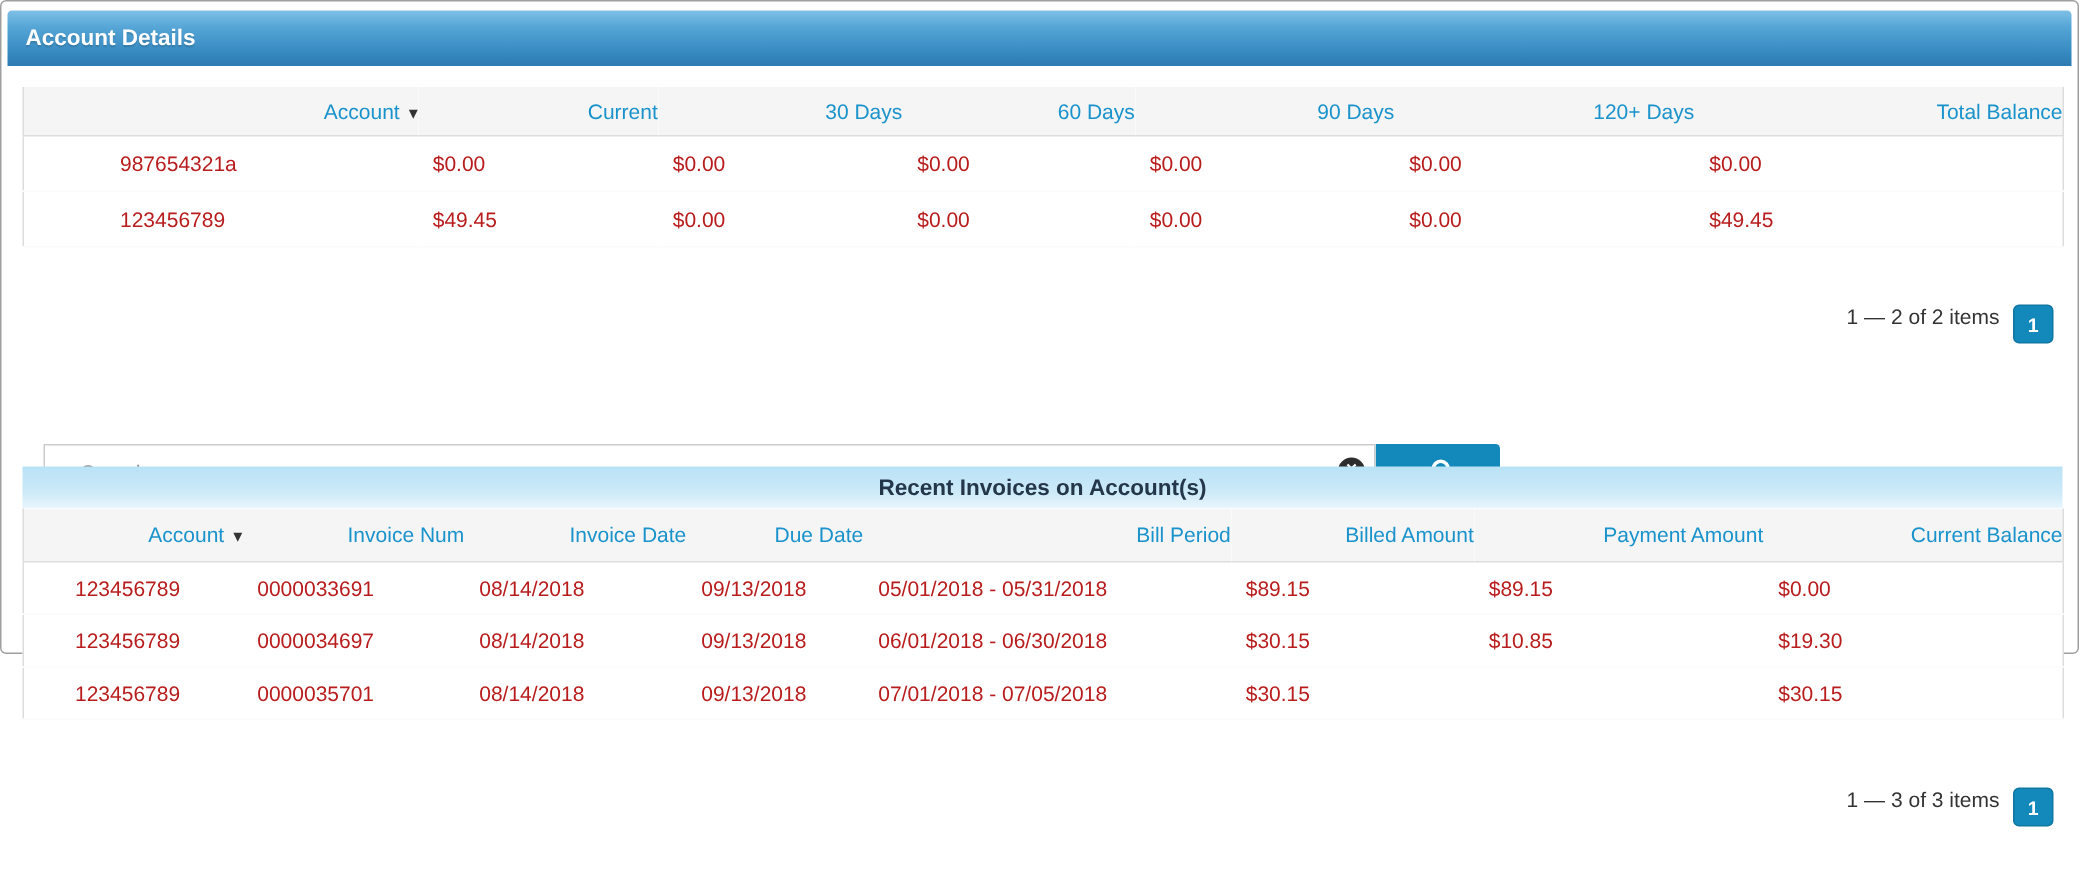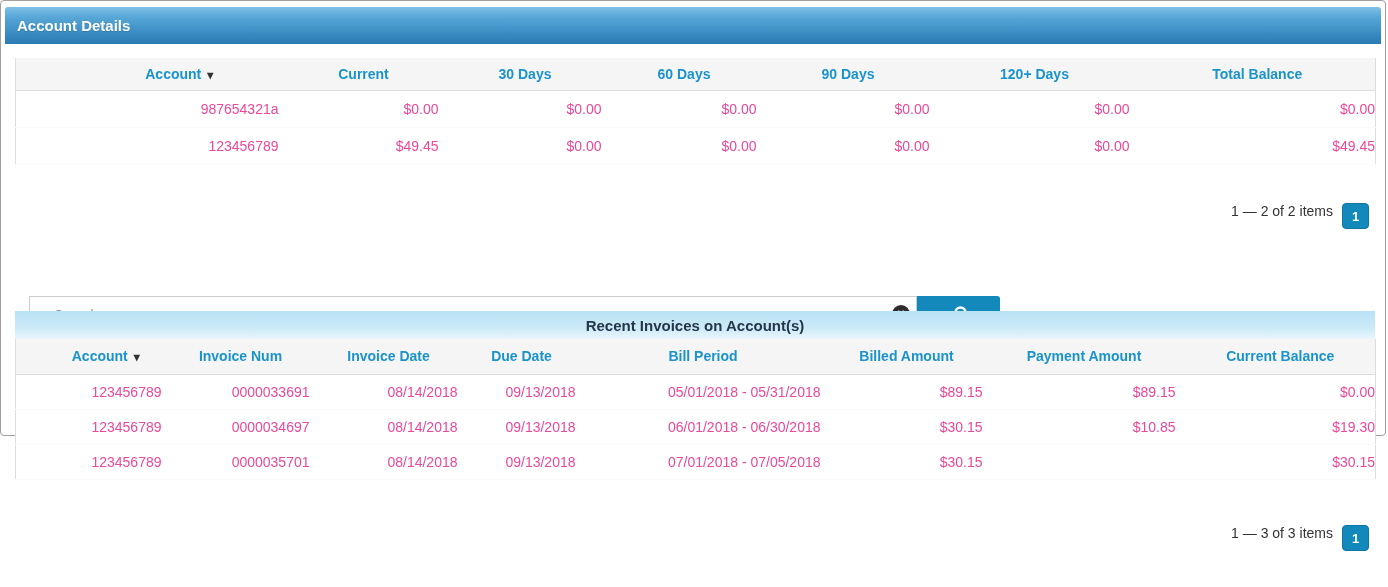--- a/index.html
+++ b/index.html
@@ -31,31 +31,31 @@
   }
   
   table.grid {
     border-collapse:collapse; table-layout:fixed; width:1360px;
     background:#fff;
     border-left:1px solid #ddd; border-right:1px solid #ddd; border-bottom:1px solid #ddd;
     font-size:14px;
   }
   table.grid th {
     background:#f5f5f5;
-    color:#1a93cc; font-weight:bold; font-size:14px;
-    text-align:center; vertical-align:middle;
+    color:#1a93cc; font-weight:normal; font-size:14px;
+    text-align:right; vertical-align:middle;
     border-bottom:1px solid #ddd;
     padding:0 0 0 10px;
     cursor:pointer;
     white-space:nowrap; overflow:hidden;
   }
   table.grid td {
-    text-align:right; vertical-align:middle;
+    text-align:left; vertical-align:middle;
     padding:0 0 0 10px;
-    color:#ec4899;
+    color:#b91c1c;
     border-bottom:1px solid #fbfbfb;
     white-space:nowrap; overflow:hidden;
   }
   .grid1 { position:absolute; left:14px; top:57px; }
   .grid1 th { height:32px; }
   .grid1 td { height:37px; }
   .grid1 th.first, .grid1 td.first { padding-left:64px; }
   .grid2 { position:absolute; left:14px; top:338px; }
   .grid2 th { height:35px; }
   .grid2 td { height:35px; }

